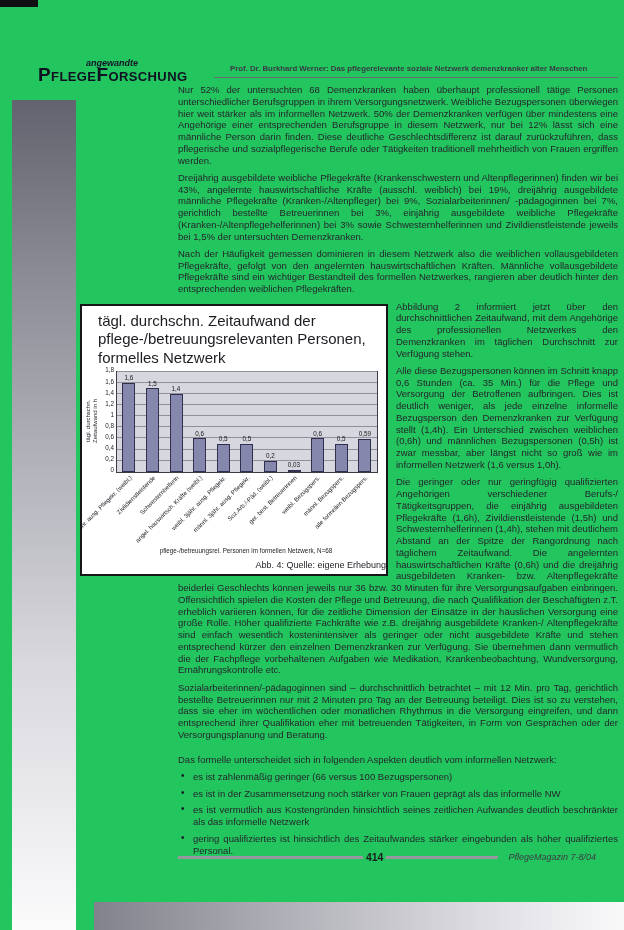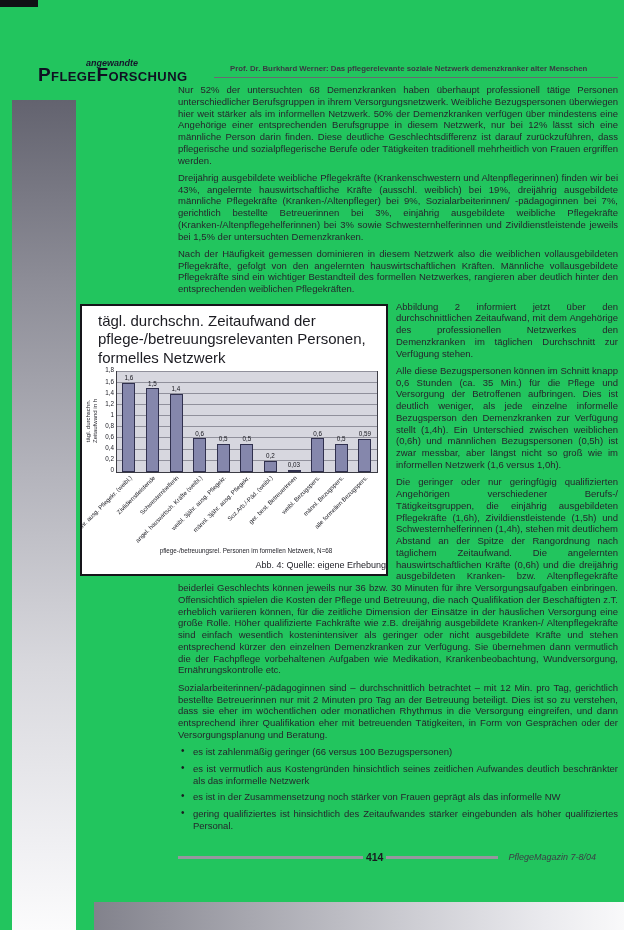--- a/index.html
+++ b/index.html
@@ -141,24 +141,25 @@
         </div>
       <div class="axis-caption">pflege-/betreuungsrel. Personen im formellen Netzwerk, N=68</div>
       <div class="fig-caption">Abb. 4: Quelle: eigene Erhebung</div>
     </div>
 
     <p>Abbildung 2 informiert jetzt über den durchschnittlichen Zeitaufwand, mit dem Angehörige des professionellen Netzwerkes den Demenzkranken im täglichen Durchschnitt zur Verfügung stehen.</p>
     <p>Alle diese Bezugspersonen können im Schnitt knapp 0,6 Stunden (ca. 35 Min.) für die Pflege und Versorgung der Betroffenen aufbringen. Dies ist deutlich weniger, als jede einzelne informelle Bezugsperson den Demenzkranken zur Verfügung stellt (1,4h). Ein Unterschied zwischen weiblichen (0,6h) und männlichen Bezugspersonen (0,5h) ist zwar messbar, aber längst nicht so groß wie im informellen Netzwerk (1,6 versus 1,0h).</p>
     <p>Die geringer oder nur geringfügig qualifizierten Angehörigen verschiedener Berufs-/ Tätigkeitsgruppen, die einjährig ausgebildeten Pflegekräfte (1,6h), Zivildienstleistende (1,5h) und Schwesternhelferinnen (1,4h), stehen mit deutlichem Abstand an der Spitze der Rangordnung nach täglichem Zeitaufwand. Die angelernten hauswirtschaftlichen Kräfte (0,6h) und die dreijährig ausgebildeten Kranken- bzw. Altenpflegekräfte beiderlei Geschlechts können jeweils nur 36 bzw. 30 Minuten für ihre Versorgungsaufgaben einbringen. Offensichtlich spielen die Kosten der Pflege und Betreuung, die nach Qualifikation der Beschäftigten z.T. erheblich variieren können, für die zeitliche Dimension der Einsätze in der häuslichen Versorgung eine große Rolle. Höher qualifizierte Fachkräfte wie z.B. dreijährig ausgebildete Kranken-/ Altenpflegekräfte sind einfach wesentlich kostenintensiver als geringer oder nicht ausgebildete Kräfte und stehen entsprechend kürzer den einzelnen Demenzkranken zur Verfügung. Sie übernehmen dann vermutlich die der Fachpflege vorbehaltenen Aufgaben wie Medikation, Krankenbeobachtung, Wundversorgung, Ernährungskontrolle etc.</p>
     <p>Sozialarbeiterinnen/-pädagoginnen sind – durchschnittlich betrachtet – mit 12 Min. pro Tag, gerichtlich bestellte Betreuerinnen nur mit 2 Minuten pro Tag an der Betreuung beteiligt. Dies ist so zu verstehen, dass sie eher im wöchentlichen oder monatlichen Rhythmus in die Versorgung eingreifen, und dann entsprechend ihrer Qualifikation eher mit betreuenden Tätigkeiten, in Form von Gesprächen oder der Versorgungsplanung und Beratung.</p>
 
+    <p class="space-before">Das formelle unterscheidet sich in folgenden Aspekten deutlich vom informellen Netzwerk:</p>
     <ul class="bullets">
       <li>es ist zahlenmäßig geringer (66 versus 100 Bezugspersonen)</li>
+      <li>es ist in der Zusammensetzung noch stärker von Frauen geprägt als das informelle NW</li>
       <li>es ist vermutlich aus Kostengründen hinsichtlich seines zeitlichen Aufwandes deutlich beschränkter als das informelle Netzwerk</li>
-      <li>es ist in der Zusammensetzung noch stärker von Frauen geprägt als das informelle NW</li>
       <li>gering qualifiziertes ist hinsichtlich des Zeitaufwandes stärker eingebunden als höher qualifiziertes Personal.</li>
     </ul>
   </div>
 
   <div class="footer">
     <div class="fline fl1"></div>
     <div class="pagenum">414</div>
     <div class="fline fl2"></div>
     <div class="journal">PflegeMagazin 7-8/04</div>
   </div>

